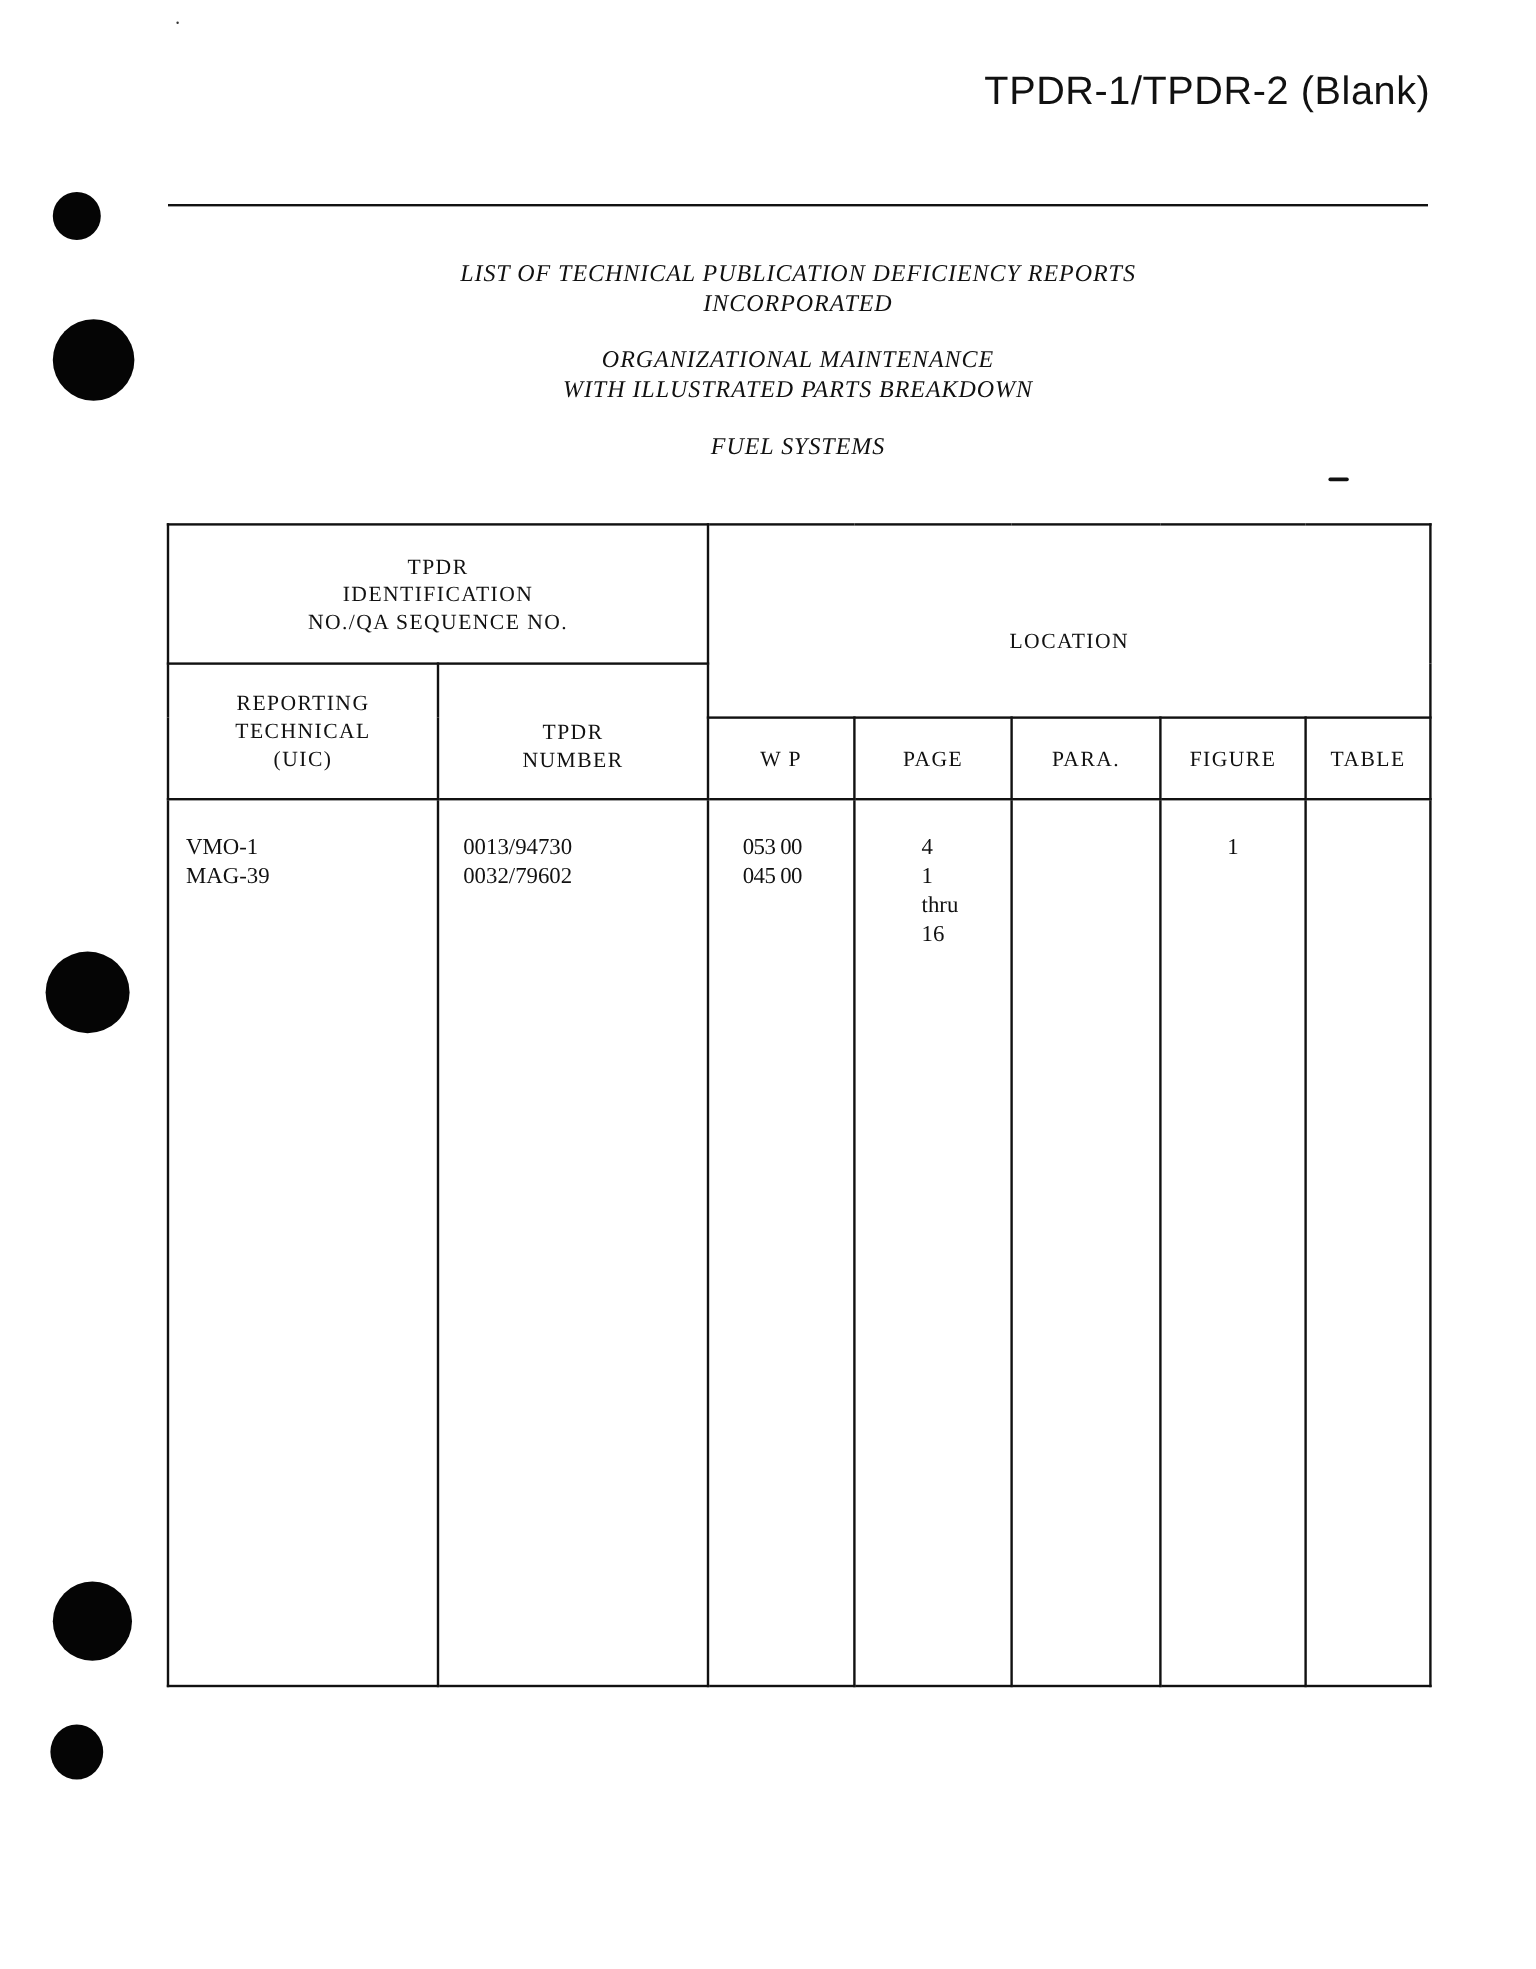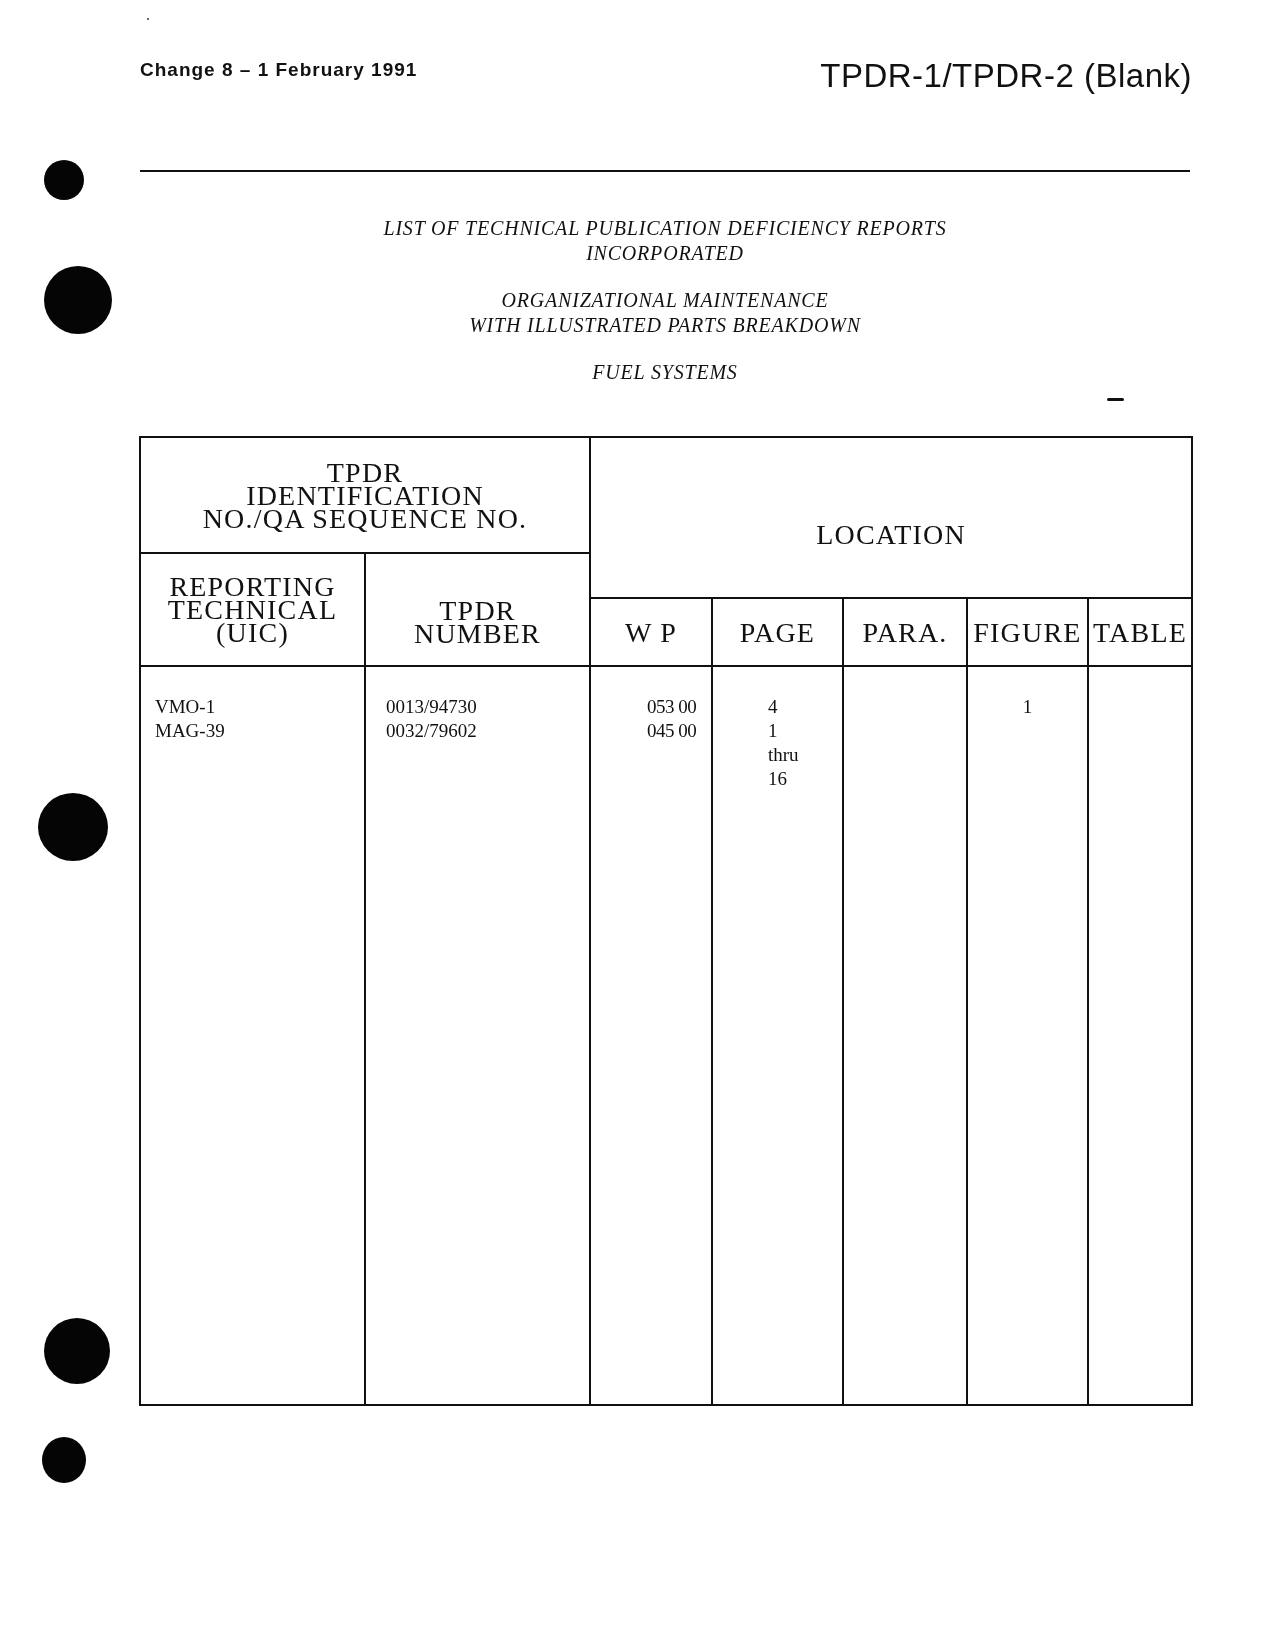--- a/index.html
+++ b/index.html
@@ -18,37 +18,36 @@
   .rule { position: absolute; left: 140px; top: 170px; width: 1050px; height: 2px; background: #111; }
   .titles { position: absolute; left: 140px; width: 1050px; top: 216px; text-align: center;
     font-family: "Liberation Serif", serif; font-size: 20px; letter-spacing: 0.8px; line-height: 25px; }
   .title-block { margin-bottom: 22px; font-style: italic; }
   .change-mark { position: absolute; left: 1107px; top: 398px; width: 17px; height: 3px; background: #111; border-radius: 2px; }
 
   .table-wrap { position: absolute; left: 139px; top: 436px; width: 1052px; height: 970px;
     font-family: "Liberation Serif", serif; }
   table { border-collapse: collapse; width: 100%; height: 100%; table-layout: fixed; }
   td, th { border: 2px solid #111; padding: 0; font-weight: normal; }
-  th { font-size: 28px; letter-spacing: 1.2px; line-height: 23px; text-align: center; vertical-align: middle; }
+  th { font-size: 18px; letter-spacing: 1.2px; line-height: 23px; text-align: center; vertical-align: middle; }
   .body-row td { vertical-align: top; font-size: 19px; line-height: 24px; padding-top: 258px; }
   td.data { padding-top: 0; }
   .line { display: block; white-space: nowrap; }
 </style>
 </head>
 <body>
 
 <div class="hole" style="left:44px;top:160px;width:40px;height:40px;"></div>
 <div class="hole" style="left:44px;top:266px;width:68px;height:68px;"></div>
 <div class="hole" style="left:38px;top:793px;width:70px;height:68px;"></div>
 <div class="hole" style="left:44px;top:1318px;width:66px;height:66px;"></div>
 <div class="hole" style="left:42px;top:1437px;width:44px;height:46px;"></div>
 <div class="dot" style="left:147px;top:18px;"></div>
 
 <div class="header-left">
-  <div class="change-line">Change 8 – 1 February 1991</div>
 </div>
 <div class="header-right">TPDR-1/TPDR-2 (Blank)</div>
 <div class="rule"></div>
 
 <div class="titles">
   <div class="title-block">
     <div>LIST OF TECHNICAL PUBLICATION DEFICIENCY REPORTS</div>
     <div>INCORPORATED</div>
   </div>
   <div class="title-block">
@@ -108,21 +107,21 @@
           <span class="line">MAG-39</span>
         </div>
       </td>
       <td class="data col-number" style="padding-top:0">
         <div style="padding:28px 0 0 20px;font-family:Liberation Serif, serif;">
           <span class="line">0013/94730</span>
           <span class="line">0032/79602</span>
         </div>
       </td>
       <td class="data col-wp" style="padding-top:0">
-        <div style="padding:28px 0 0 28px; letter-spacing:-0.5px;margin-left:28px;">
+        <div style="padding:28px 0 0 28px; letter-spacing:-0.5px;">
           <span class="line">053 00</span>
           <span class="line">045 00</span>
         </div>
       </td>
       <td class="data col-page" style="padding-top:0">
         <div style="padding:28px 0 0 55px;">
           <span class="line">4</span>
           <span class="line">1</span>
           <span class="line">thru</span>
           <span class="line">16</span>

